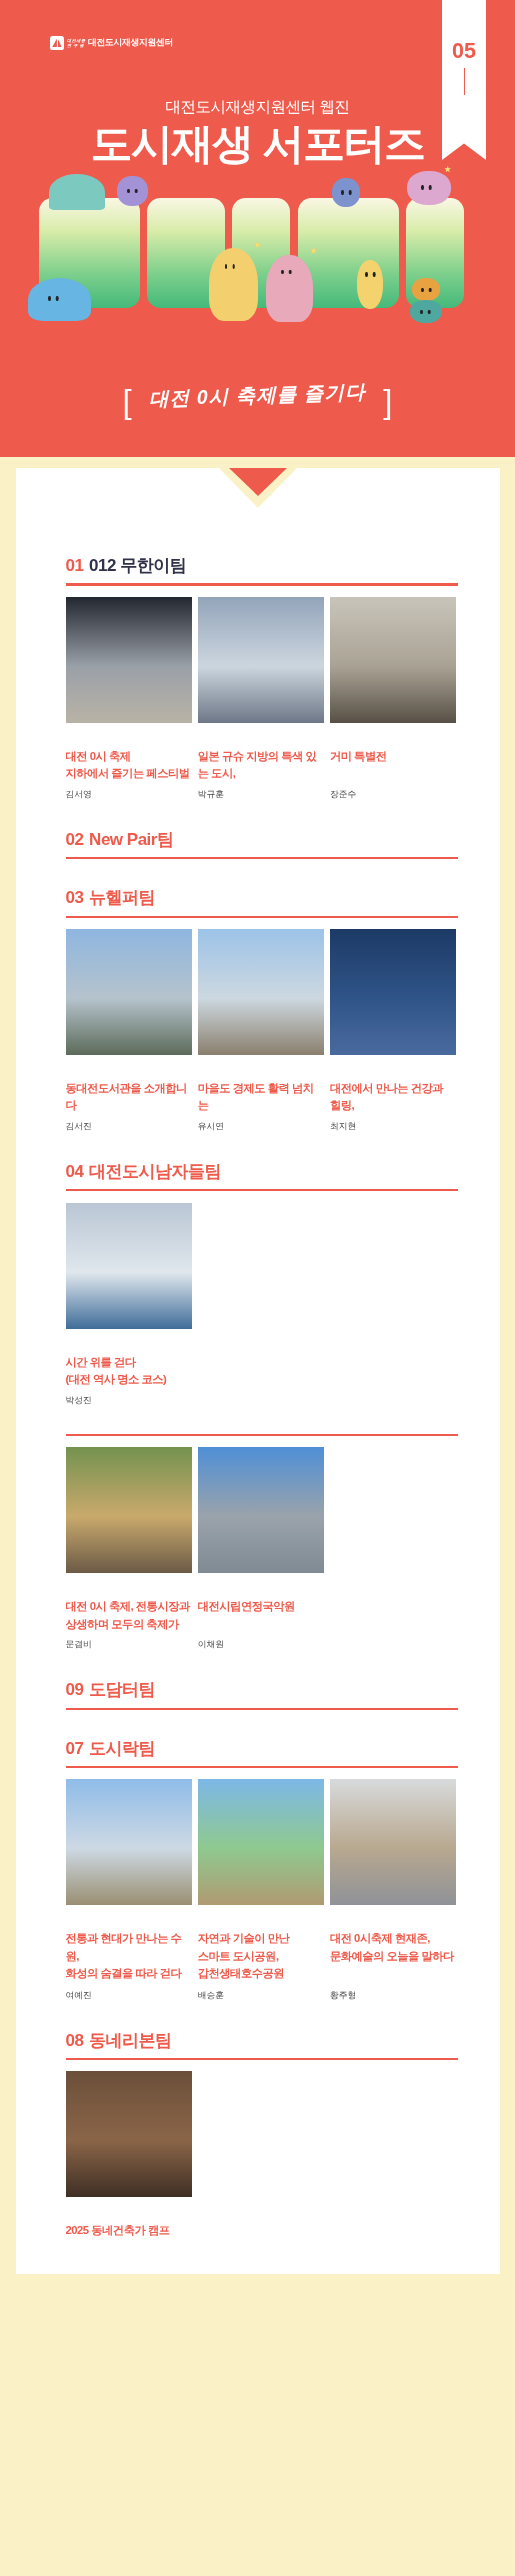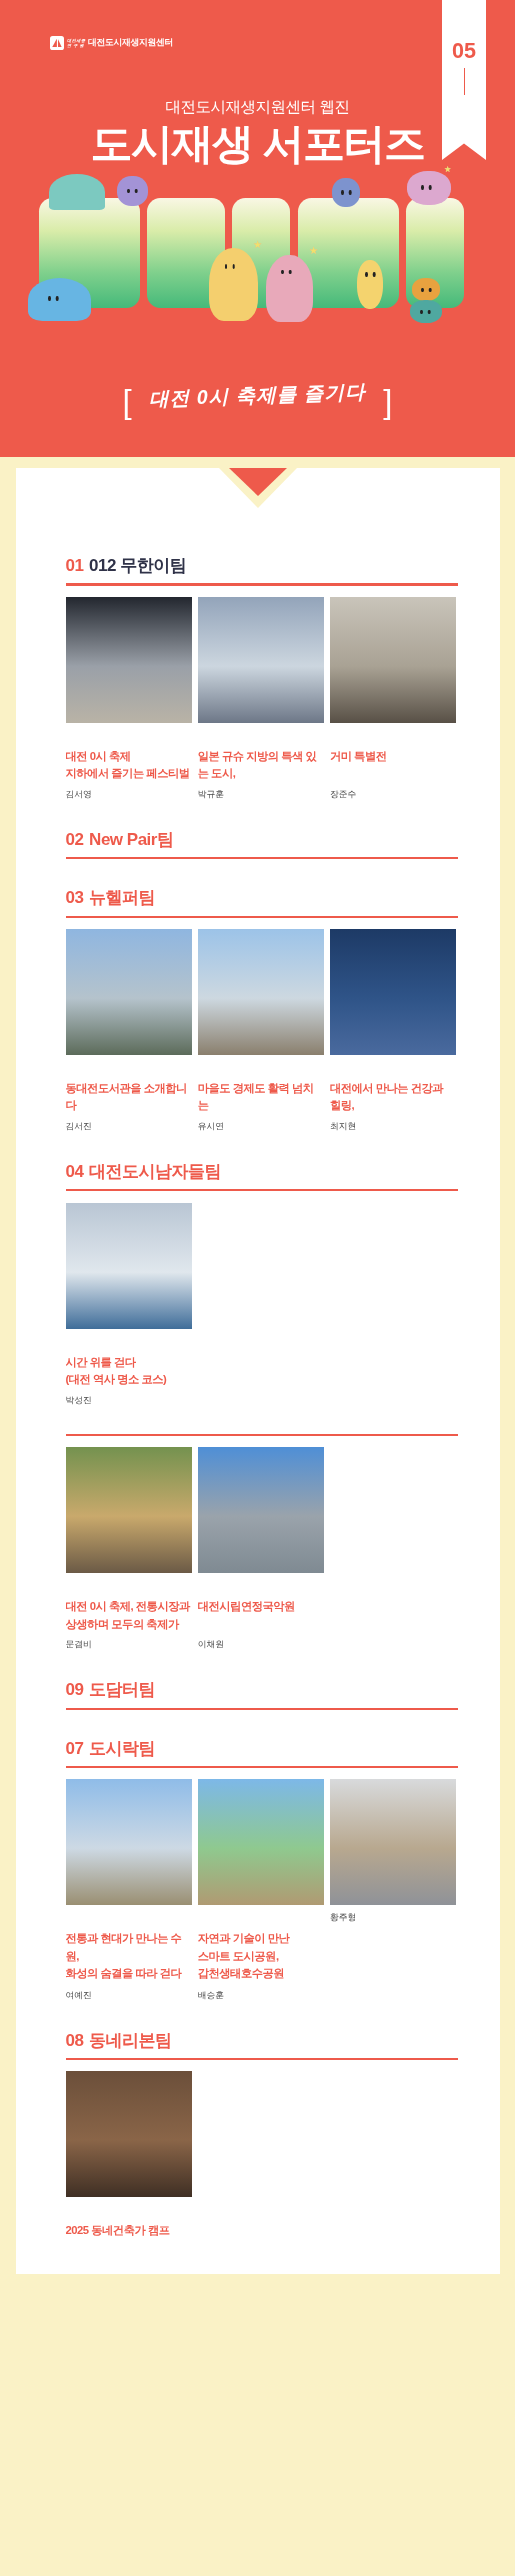--- a/index.html
+++ b/index.html
@@ -267,20 +267,21 @@
   </article>
 
   <article class="article">
     <div class="photo" style="background: linear-gradient(rgb(125, 184, 232) 0%, rgb(143, 201, 143) 55%, rgb(176, 154, 114) 100%);"></div>
     <h3 class="caption" style="height: 53px;">자연과 기술이 만난<br>스마트 도시공원,<br>갑천생태호수공원</h3>
     <div class="author">배승훈</div>
   </article>
 
   <article class="article">
     <div class="photo" style="background: linear-gradient(rgb(216, 218, 220) 0%, rgb(184, 168, 143) 55%, rgb(143, 146, 152) 100%);"></div>
+    <h3 class="caption" style="height: 53px;">대전 0시축제 현재존,<br>문화예술의 오늘을 말하다</h3>
     <div class="author">황주형</div>
   </article>
 </div>
   </section>
 
   <section class="team-section">
     <h2 class="team-title">
       <span class="team-no">08</span><span class="team-name">동네리본팀</span>
     </h2>
     <div class="rule"></div>

